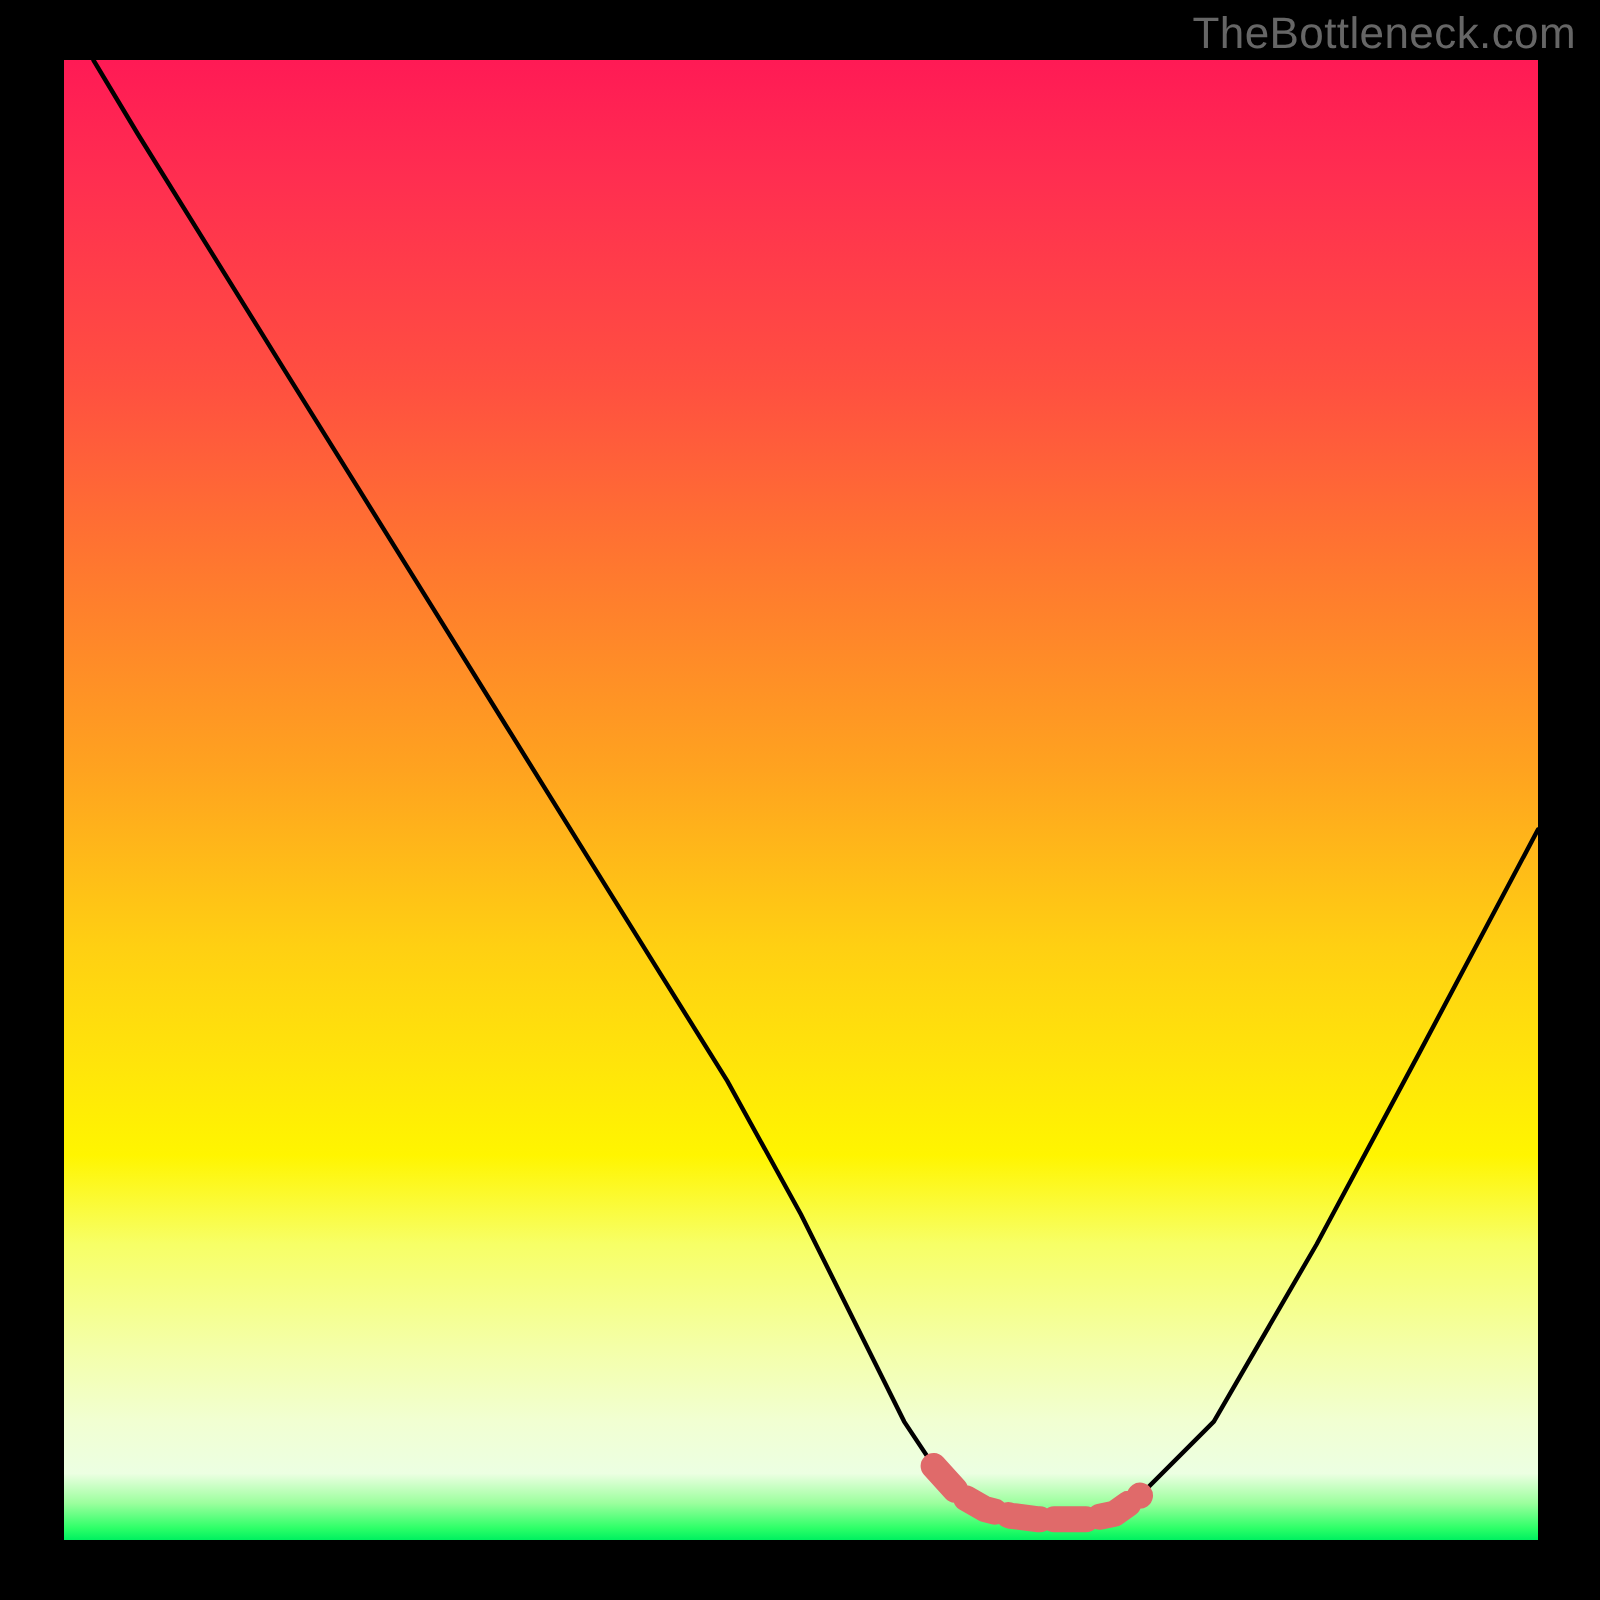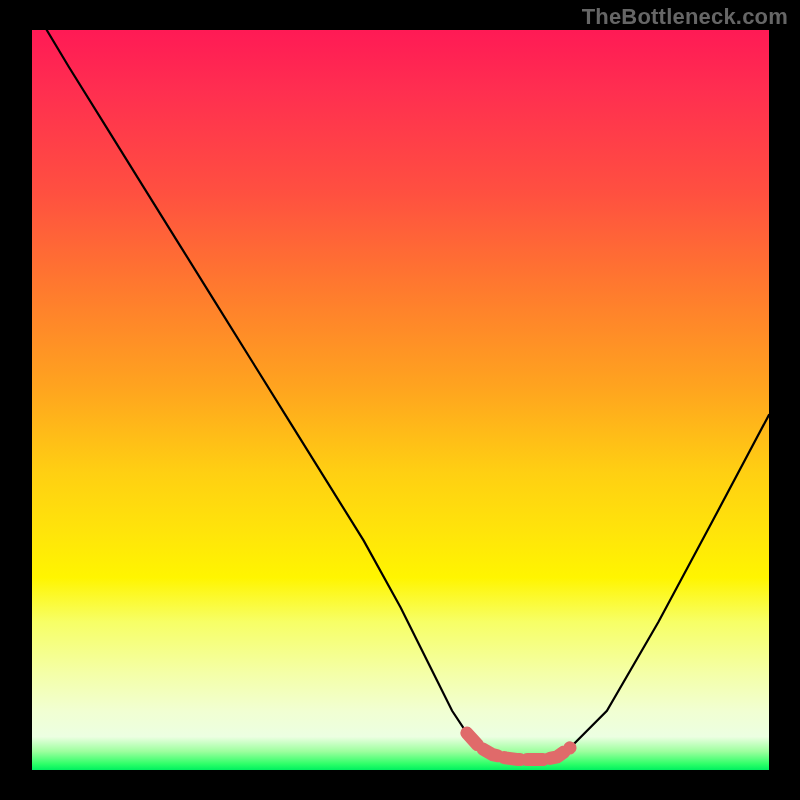--- a/index.html
+++ b/index.html
@@ -18,21 +18,21 @@
     width: 800px;
     height: 800px;
     background: #000;
   }
   .watermark {
     position: absolute;
     top: 4px;
     right: 12px;
     color: #666;
     font-size: 22px;
-    font-weight: 700;
+    font-weight: 400;
     letter-spacing: 0.2px;
     z-index: 10;
   }
   .plot-area {
     position: absolute;
     left: 32px;
     top: 30px;
     width: 737px;
     height: 740px;
     overflow: hidden;

